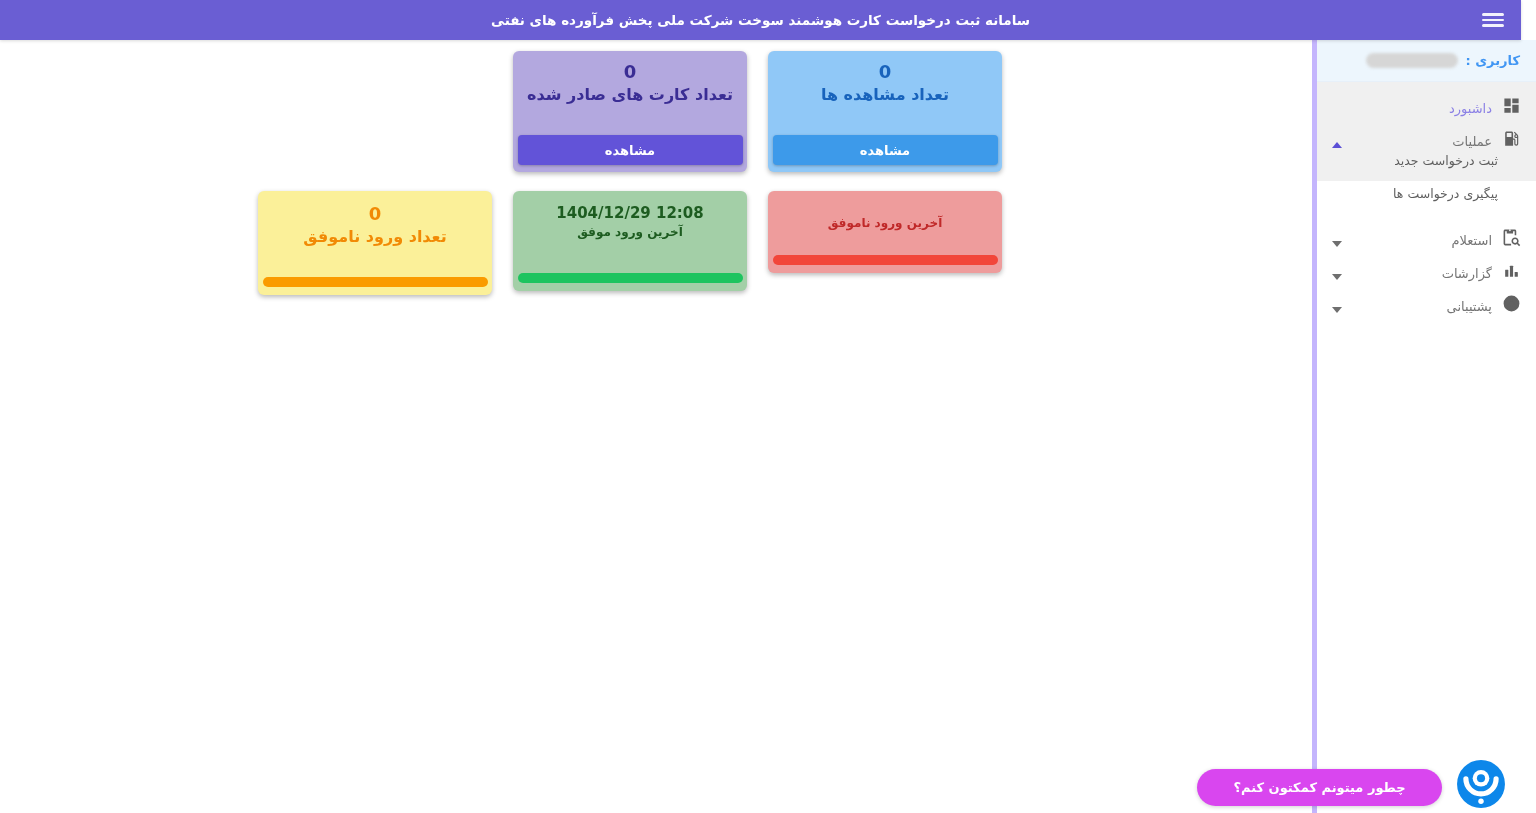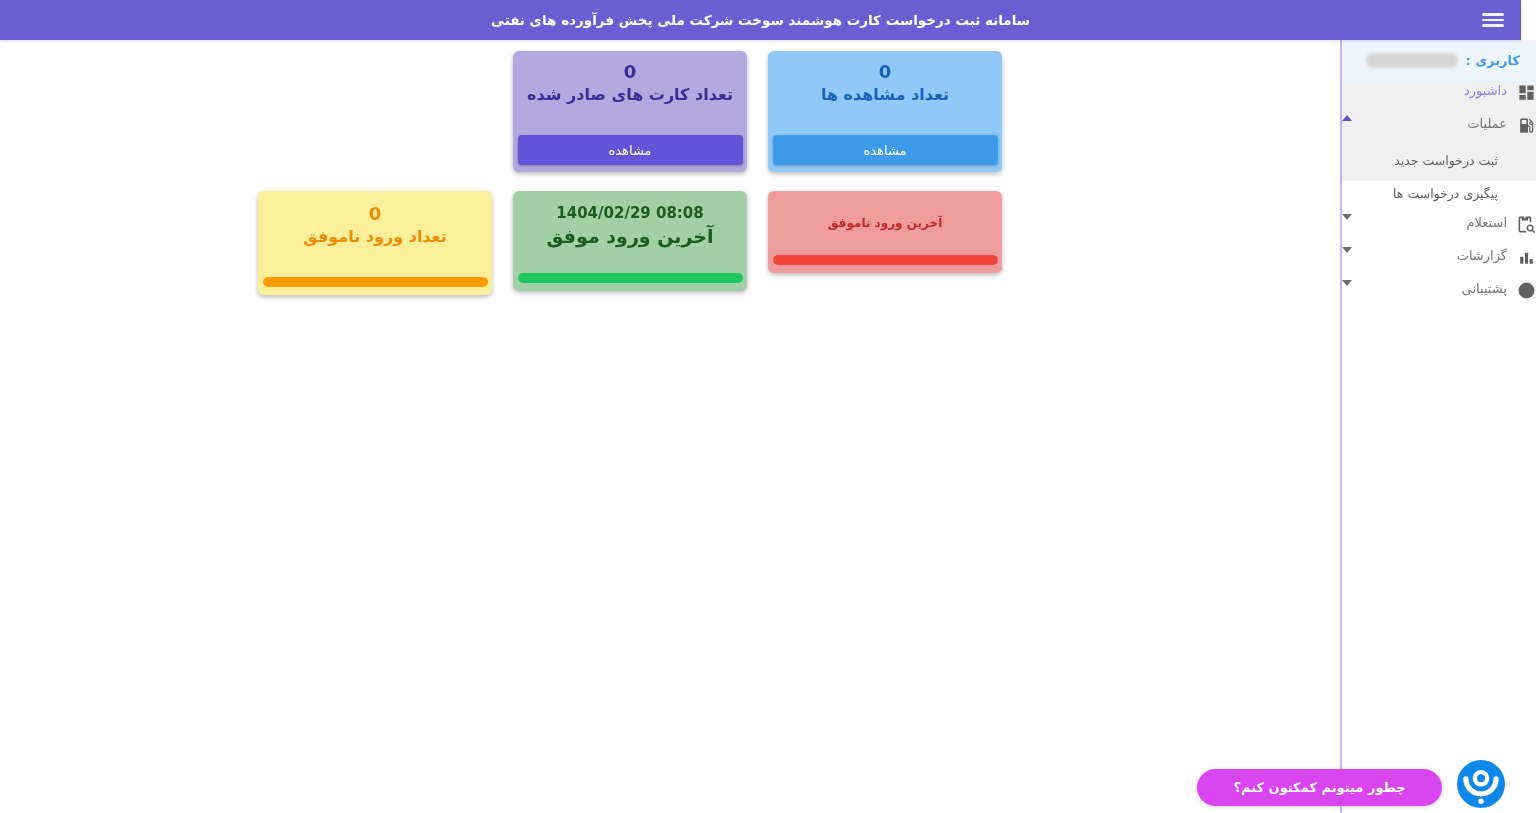--- a/index.html
+++ b/index.html
@@ -25,41 +25,41 @@
   .menu-btn {
     position: absolute; left: auto; right: 17px; top: 10px;
     width: 22px; height: 20px;
     display: flex; flex-direction: column; justify-content: center; gap: 3px;
     cursor: pointer;
   }
   .menu-btn span { display: block; height: 2.5px; border-radius: 2px; background: #fff; opacity: .92; }
 
   
   .sidebar {
-    position: absolute; top: 40px; bottom: 0; right: 0; width: 196px;
+    position: absolute; top: 40px; bottom: 0; right: 0; width: 224px;
     background: #ffffff;
-    border-left: 2px solid #c4b5fd;
+    border-left: 5px solid #c4b5fd;
     z-index: 4;
     font-size: 13px;
   }
   .user-row {
     height: 42px; background: #EDF6FD;
     display: flex; align-items: center; gap: 7px;
     padding: 0 16px;
     color: #4196F3; font-weight: bold; font-size: 13px;
     border-bottom: 1px solid #E7F0F9;
   }
   .redacted {
     width: 92px; height: 15px; background: #D6D6D6;
     border-radius: 8px; filter: blur(1.5px);
   }
   .nav-group-expanded { background: #F0F0F0; }
   .nav-item {
-    height: 33px; display: flex; align-items: flex-start; gap: 9px;
-    padding: 0 0; color: #757575; cursor: pointer;
+    height: 33px; display: flex; align-items: flex-end; gap: 9px;
+    padding: 0 15px; color: #757575; cursor: pointer;
   }
   .nav-item.active { color: #8B80E5; }
   .nav-icon { width: 20px; height: 20px; flex: 0 0 auto; color: #616161;
               display: flex; align-items: center; justify-content: center; }
   .nav-icon svg { width: 19px; height: 19px; fill: currentColor; }
   .nav-label { line-height: 1; padding-top: 2px; }
   .arrow { margin-inline-start: auto; width: 0; height: 0;
            border-left: 5px solid transparent; border-right: 5px solid transparent; }
   .arrow-up   { border-bottom: 6px solid #5B4FD6; }
   .arrow-down { border-top: 6px solid #6F6F6F; }
@@ -73,38 +73,38 @@
   .card {
     position: absolute; width: 234px; border-radius: 6px;
     box-shadow: 0 2px 5px rgba(0,0,0,.28);
     display: flex; flex-direction: column; align-items: center; text-align: center;
   }
   .card .value { font-size: 18px; font-weight: bold; margin-top: 10px; direction: ltr; }
   .card .title { font-size: 16px; font-weight: bold; margin-top: 3px; }
   .view-btn {
     margin-top: auto; margin-bottom: 7px; width: calc(100% - 9px); height: 30px;
     border: none; border-radius: 4px; color: #fff;
-    font-family: inherit; font-size: 13px; font-weight: normal; cursor: pointer;
+    font-family: inherit; font-size: 13px; font-weight: bold; cursor: pointer;
     box-shadow: 0 1px 3px rgba(0,0,0,.25);
   }
   .status-bar {
     margin-top: auto; margin-bottom: 8px; width: calc(100% - 9px); height: 10px;
     border-radius: 5px;
   }
 
   #card-requests     { top: 11px;  right: 338px; height: 121px; background: #90C8F7; color: #1863BC; }
   #card-requests .view-btn { background: #3D9AEA; }
   #card-issued       { top: 11px;  right: 593px; height: 121px; background: #B3A8DF; color: #3A2D94; }
   #card-issued .view-btn { background: #6253D8; }
   #card-failed-login { top: 151px; right: 338px; height: 82px;  background: #EE9C9C; color: #C02929; }
   #card-failed-login .title { margin-top: auto; font-size: 12px; }
   #card-failed-login .status-bar { background: #F2463A; }
   #card-success-login{ top: 151px; right: 593px; height: 100px; background: #A3CFA7; color: #1D5C20; }
   #card-success-login .value { font-size: 15px; margin-top: 13px; }
-  #card-success-login .title { margin-top: 3px; font-size: 19px; text-align: center; }
+  #card-success-login .title { margin-top: 3px; font-size: 12px; text-align: center; }
   #card-success-login .status-bar { background: #1DC45F; }
   #card-failed-count { top: 151px; right: 848px; height: 104px; background: #FBF099; color: #F18A05; }
   #card-failed-count .value { margin-top: 12px; }
   #card-failed-count .status-bar { background: #FA9B00; }
 
   
   .chat-pill {
     position: absolute; right: 94px; bottom: 7px; width: 245px; height: 37px;
     background: #d946ef; border-radius: 18.5px;
     display: flex; align-items: center; justify-content: center;
@@ -219,21 +219,21 @@
     <div class="title">تعداد کارت های صادر شده</div>
     <button class="view-btn">مشاهده</button>
   </div>
 
   <div class="card" id="card-failed-login">
     <div class="title">آخرین ورود ناموفق</div>
     <div class="status-bar"></div>
   </div>
 
   <div class="card" id="card-success-login">
-    <div class="value">1404/02/29 08:08</div>
+    <div class="value">1404/12/29 12:08</div>
     <div class="title">آخرین ورود موفق</div>
     <div class="status-bar"></div>
   </div>
 
   <div class="card" id="card-failed-count">
     <div class="value">0</div>
     <div class="title">تعداد ورود ناموفق</div>
     <div class="status-bar"></div>
   </div>
 

